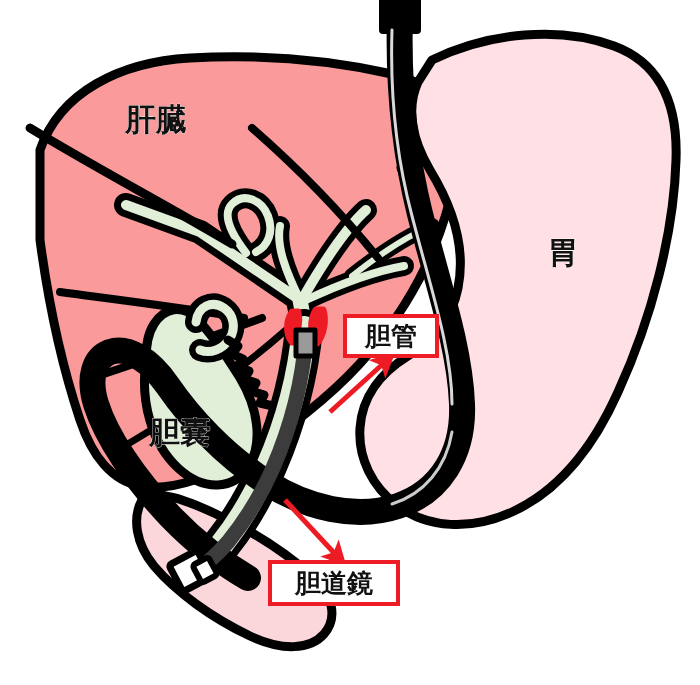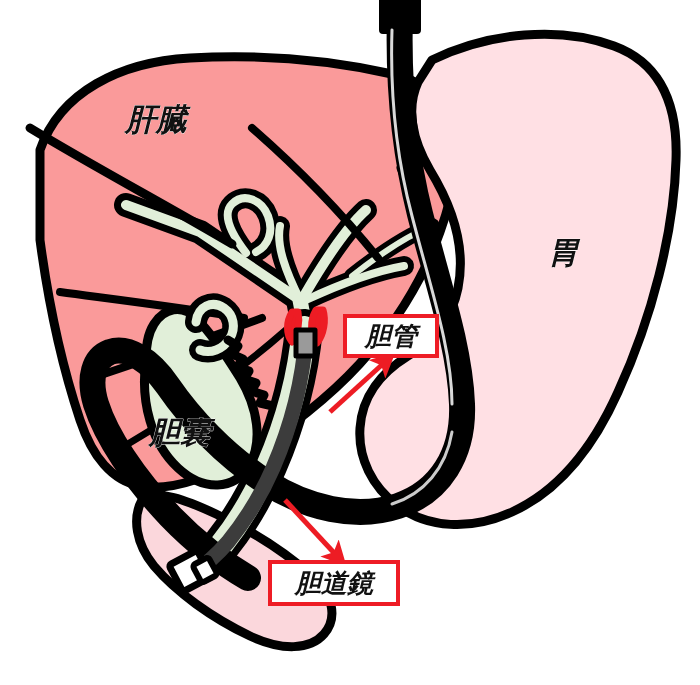--- a/index.html
+++ b/index.html
@@ -13,21 +13,20 @@
     height: 685px;
     position: relative;
     overflow: hidden;
     font-family: "DejaVu Sans", "Liberation Sans", sans-serif;
   }
   #figure-root {
     position: absolute;
     inset: 0;
     width: 556px;
     height: 685px;
-    font-style: italic;
   }
   svg#anatomy-svg {
     display: block;
     width: 700px;
     height: 685px;
   }
   .organ-label {
     font-family: "DejaVu Sans", "Liberation Sans", sans-serif;
     font-weight: 700;
     fill: #111111;

